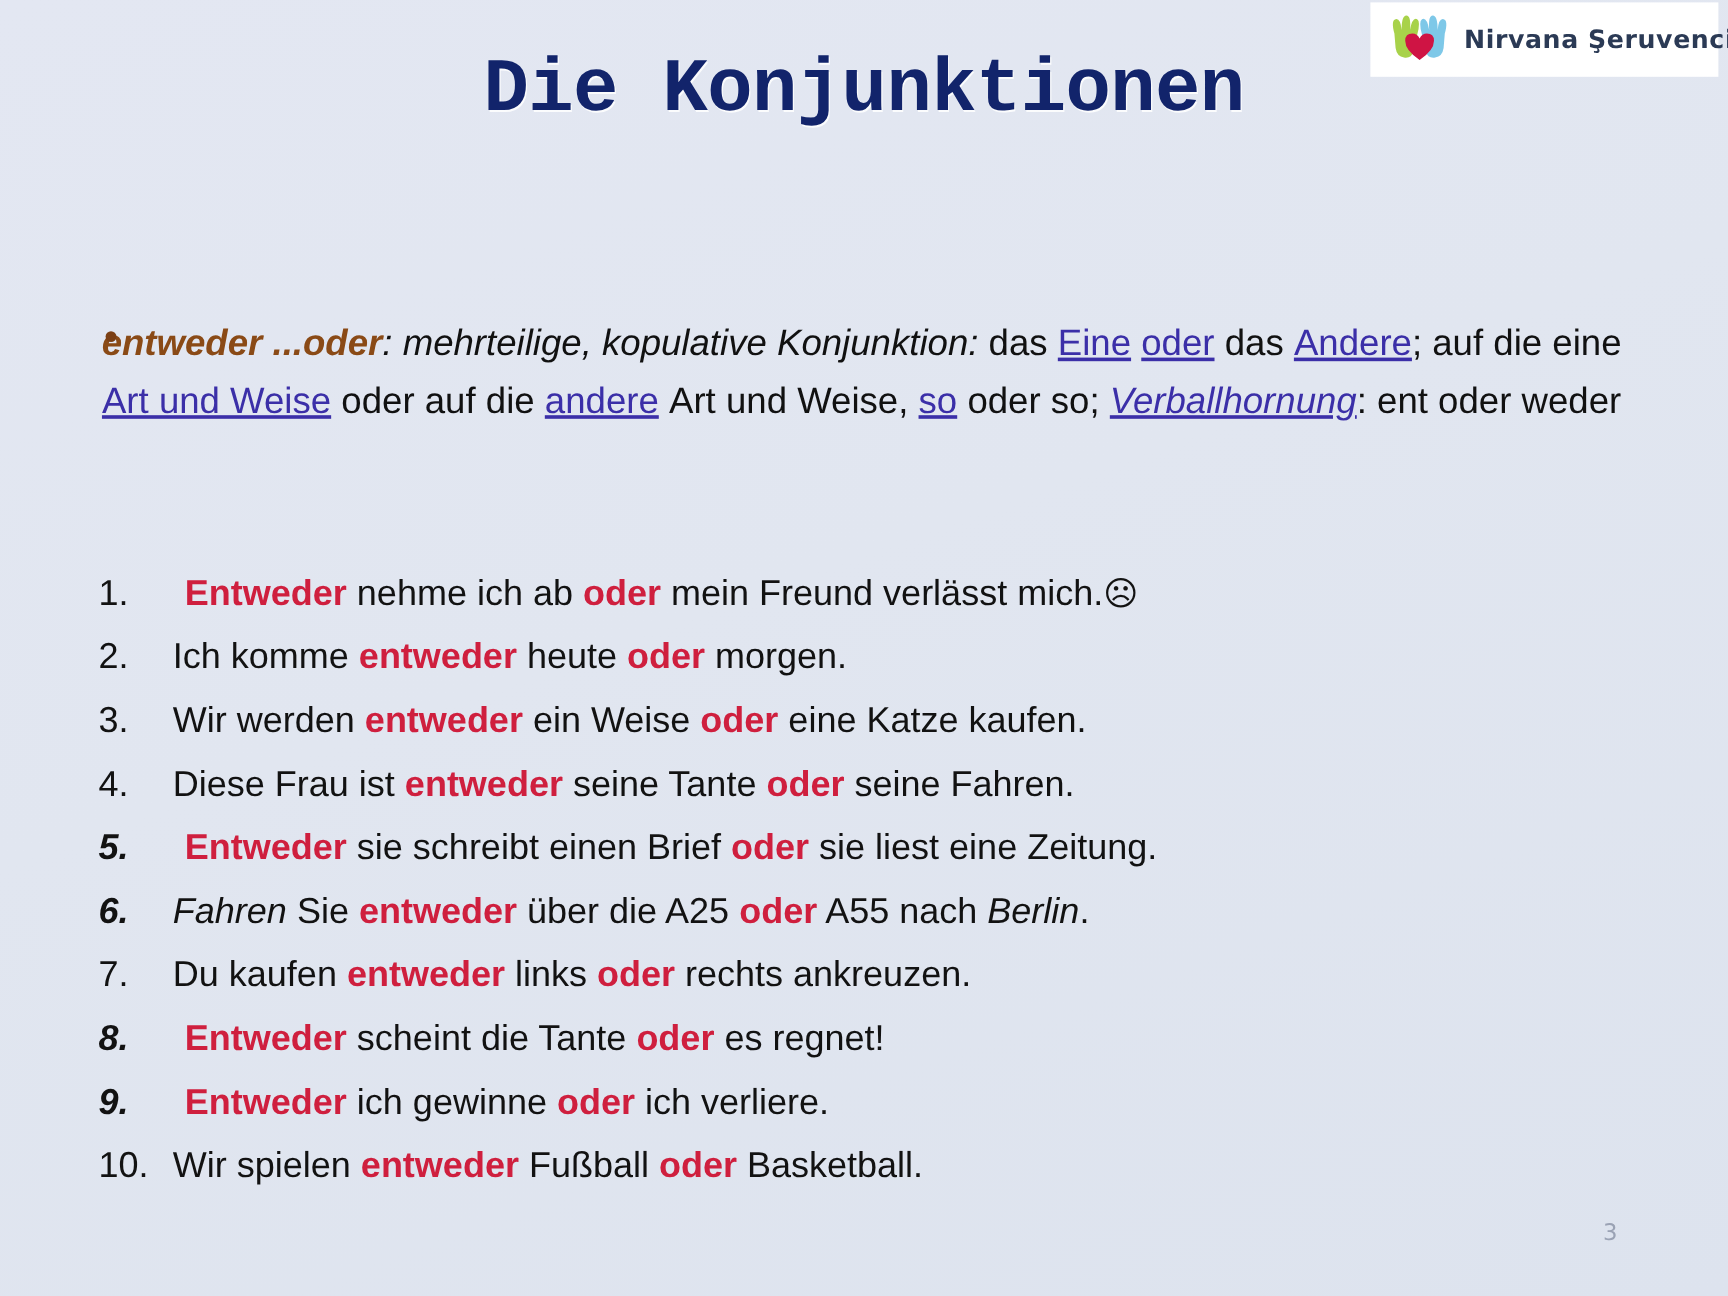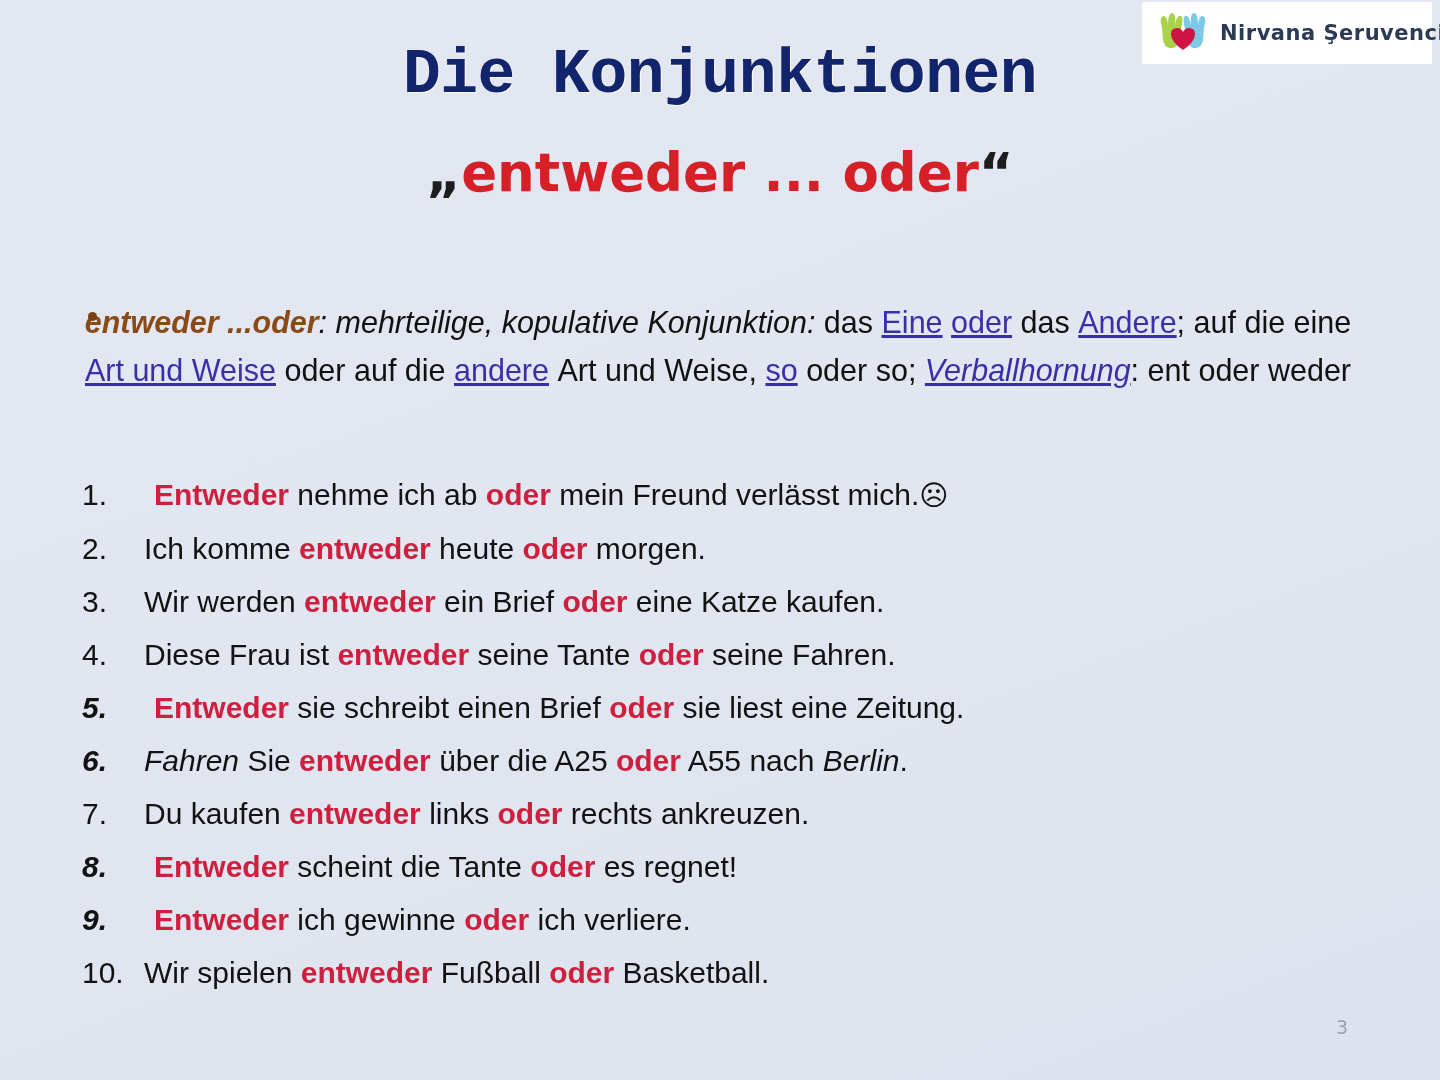--- a/index.html
+++ b/index.html
@@ -84,21 +84,20 @@
   .definition {
     position: absolute;
     top: 262px;
     left: 84px;
     width: 1268px;
     font-size: 30.5px;
     line-height: 48px;
     color: #111111;
     font-style: italic;
     text-align: center;
-    margin-top: 36px;
   }
   .definition .bullet-dot {
     position: absolute;
     left: 4px;
     top: 14px;
     width: 9px;
     height: 9px;
     background: #7b3f14;
     border-radius: 50%;
     font-size: 0;
@@ -179,23 +178,20 @@
         <g>
           <path d="M31 40 q-12 -8 -12 -16 q0 -6 6 -6 q4 0 6 4 q2 -4 6 -4 q6 0 6 6 q0 8 -12 16 z" fill="#cf1444"></path>
         </g>
       </svg>
     </div>
     <div class="logo-text">Nirvana Şeruvenci</div>
   </div>
 
   <div class="title">Die Konjunktionen</div>
 
-  <div class="subtitle">
-    <span class="quote">„</span><span>entweder  ... oder</span><span class="quote">“</span>
-  </div>
 
   <div class="definition">
     <span class="bullet-dot"></span>
     <span class="kw-brown">entweder ...oder</span><span>: mehrteilige, kopulative Konjunktion:</span>
     <span class="plain">das</span>
     <a class="lnk" href="#">Eine</a>
     <a class="lnk" href="#">oder</a>
     <span class="plain">das</span>
     <a class="lnk" href="#">Andere</a><span class="plain">; auf die eine</span>
     <a class="lnk" href="#">Art und Weise</a>
@@ -211,21 +207,21 @@
       <div class="list-item">
         <span class="list-num">1.</span>
         <span class="list-body indent"><span class="red">Entweder</span><span class=""> nehme ich ab </span><span class="red">oder</span><span class=""> mein Freund verlässt mich.</span><span class="emoji">☹</span></span>
       </div>
       <div class="list-item">
         <span class="list-num">2.</span>
         <span class="list-body"><span class="">Ich komme </span><span class="red">entweder</span><span class=""> heute </span><span class="red">oder</span><span class=""> morgen.</span></span>
       </div>
       <div class="list-item">
         <span class="list-num">3.</span>
-        <span class="list-body"><span class="">Wir werden </span><span class="red">entweder</span><span class=""> ein Brief </span><span class="red">oder</span><span class=""> eine Katze kaufen.</span></span>
+        <span class="list-body"><span class="">Wir werden </span><span class="red">entweder</span><span class=""> ein Weise </span><span class="red">oder</span><span class=""> eine Katze kaufen.</span></span>
       </div>
       <div class="list-item">
         <span class="list-num">4.</span>
         <span class="list-body"><span class="">Diese Frau ist </span><span class="red">entweder</span><span class=""> seine Tante </span><span class="red">oder</span><span class=""> seine Fahren.</span></span>
       </div>
       <div class="list-item">
         <span class="list-num ital">5.</span>
         <span class="list-body indent"><span class="red">Entweder</span><span class=""> sie schreibt einen Brief </span><span class="red">oder</span><span class=""> sie liest eine Zeitung.</span></span>
       </div>
       <div class="list-item">

